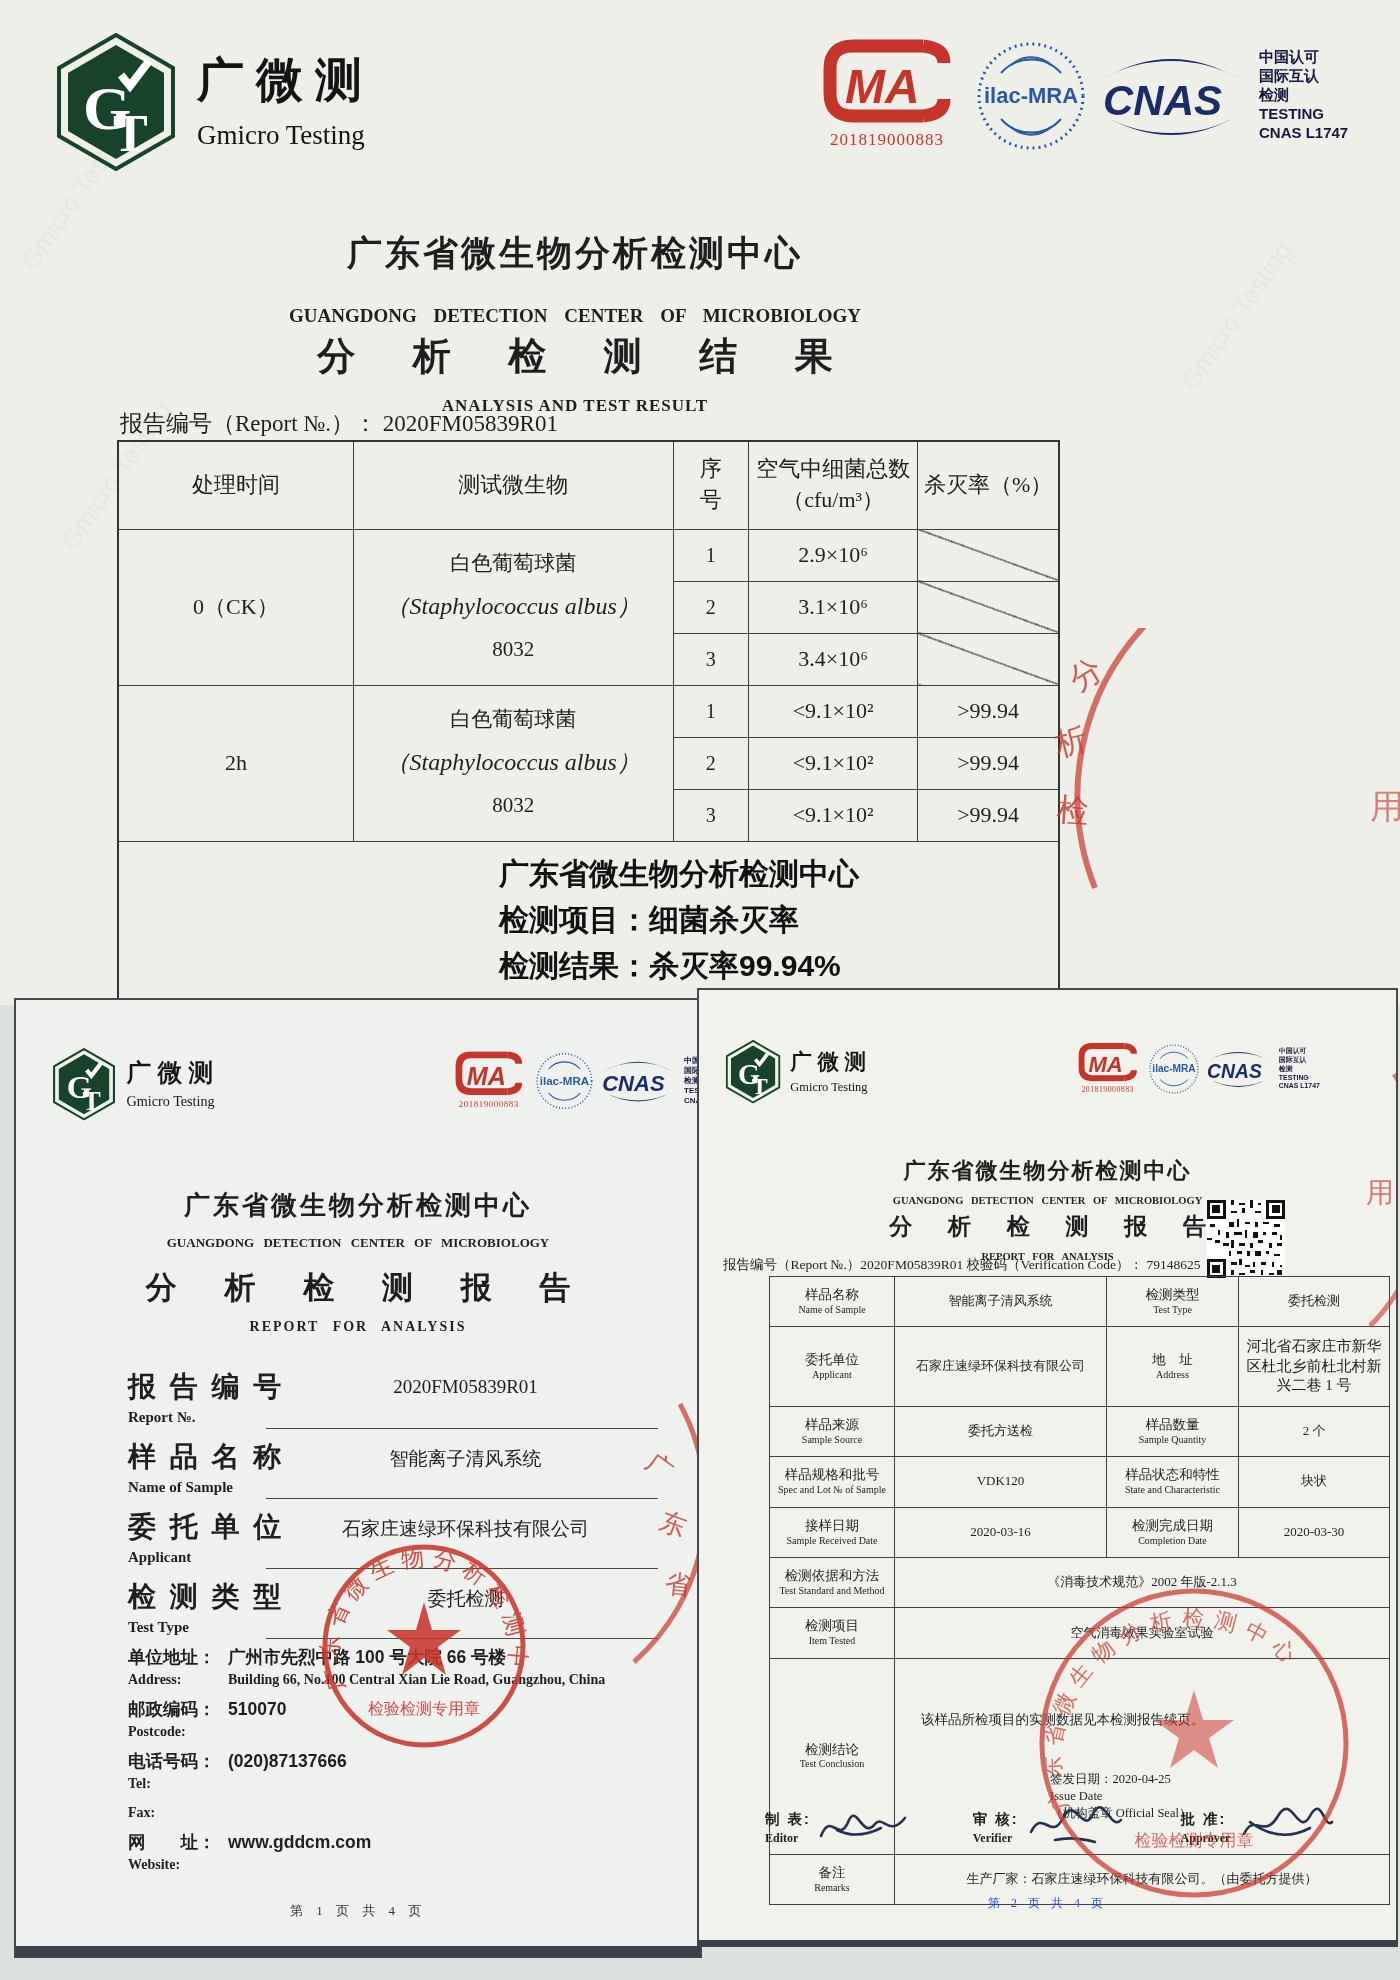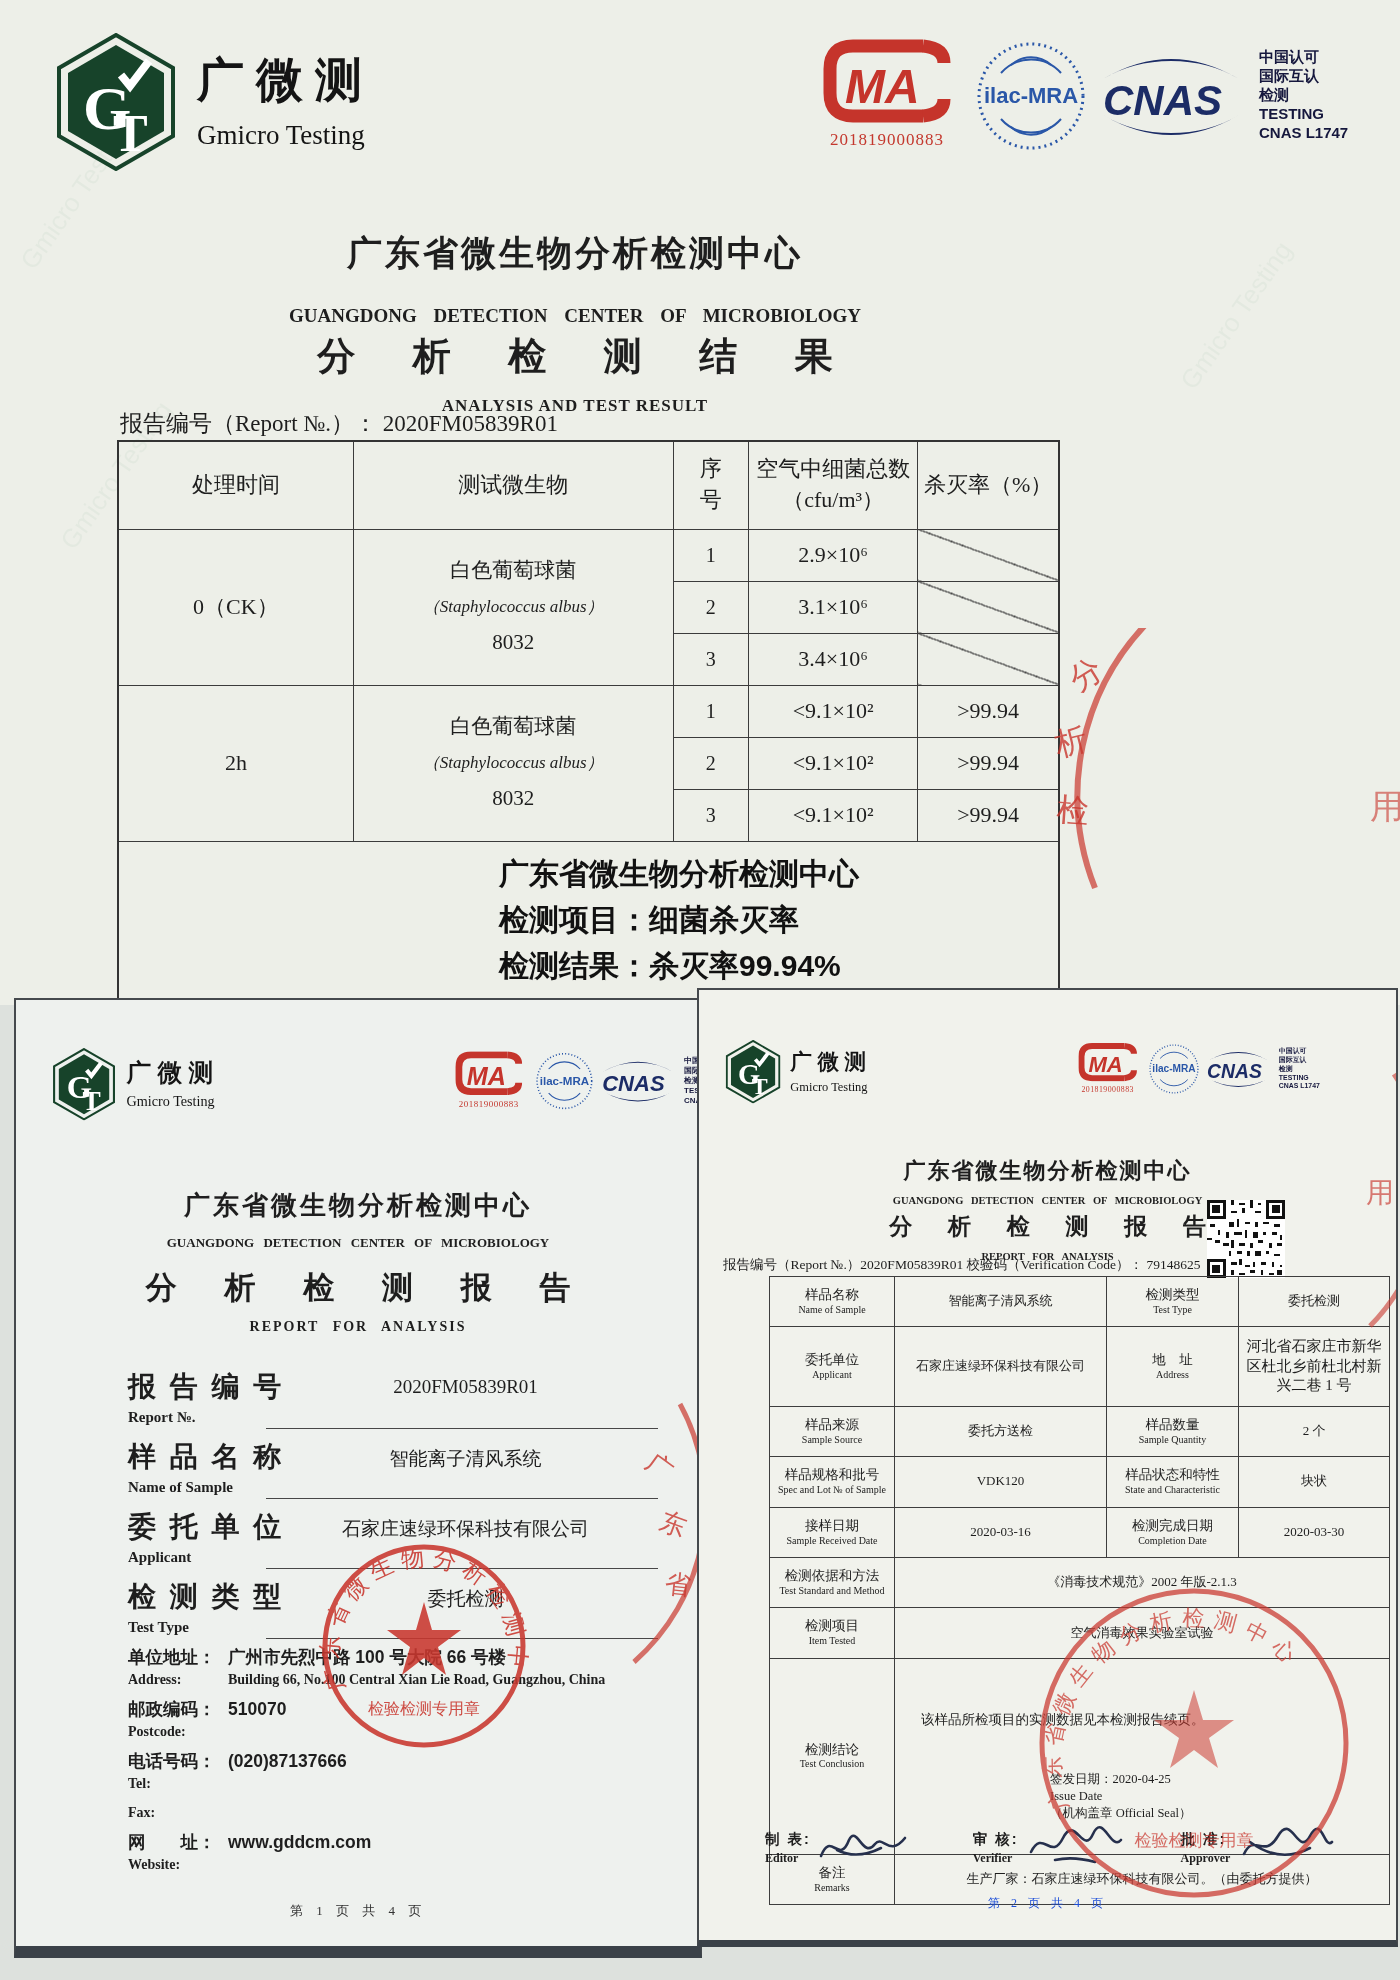--- a/index.html
+++ b/index.html
@@ -36,21 +36,21 @@
   .rtable{position:absolute;left:117px;top:440px;width:943px;border-collapse:collapse;table-layout:fixed;background:transparent;}
   .rtable td,.rtable th{border:1.6px solid #3b3b3b;text-align:center;vertical-align:middle;font-weight:normal;padding:0;}
   .rtable{border:2px solid #333;}
   tr.hrow{height:88px;} tr.drow{height:52px;} tr.srow{height:158px;}
   .hcell{font-size:22px;line-height:1.4;}
   .tcell{font-size:22px;}
   .ncell{font-size:20px;}
   .ccell{font-size:22px;}
   .kcell{font-size:22px;}
   .org1,.org3{font-size:21px;line-height:1.9;}
-  .org2{font-size:17px;line-height:1.9;font-style:italic;}
+  .org2{font-size:24px;line-height:1.9;font-style:italic;}
   .diag{background:linear-gradient(to top right,transparent 49.3%,#4a4a4a 49.3%,#4a4a4a 50.7%,transparent 50.7%);}
   .sum-cell{vertical-align:middle;}
   .sumtext{margin-left:380px;text-align:left;font-family:"Liberation Sans",sans-serif;font-weight:bold;font-size:30px;line-height:46px;color:#111;}
 
   
   .page-left{position:absolute;left:14px;top:998px;width:684px;height:946px;background:#eef1ee;border:2px solid #45494d;border-bottom:12px solid #3a4148;overflow:hidden;}
   .page-right{position:absolute;left:697px;top:988px;width:697px;height:950px;background:#f1f2ec;border:2px solid #45494d;border-bottom:7px solid #3a4148;overflow:hidden;}
 
   .p1-title{position:absolute;left:0;top:188px;width:100%;text-align:center;}
   .p1-cn{font-size:26px;font-weight:bold;letter-spacing:3px;}
@@ -87,21 +87,21 @@
   .il-en{font-size:10px;line-height:1.25;color:#222;}
   .iv{font-size:13px;line-height:1.3;}
   tr.ir1{height:36px;} tr.ir2{height:46px;} tr.ir3{height:38px;} tr.ir4{height:46px;} tr.ir5{height:38px;}
   tr.ir6{height:40px;margin-top:8px;} tr.ir7{height:38px;} tr.ir8{height:196px;} tr.ir9{height:48px;}
   .concl-cell{position:relative;}
   .concl-text{position:absolute;left:26px;top:52px;font-size:13.5px;text-align:left;}
   .issue-block{position:absolute;left:155px;top:112px;text-align:left;font-size:12.5px;line-height:17px;}
   .remarks{text-align:left;padding-left:24px;font-size:13px;}
 
   .sigrow{position:absolute;left:66px;top:820px;width:624px;display:flex;}
-  .sig{width:33.3%;display:flex;align-items:flex-start;margin-top:20px;}
+  .sig{width:33.3%;display:flex;align-items:flex-start;}
   .sig-labels{flex:0 0 auto;}
   .sg-cn{font-size:14.5px;font-weight:bold;font-family:"Liberation Sans",sans-serif;letter-spacing:2px;}
   .sg-en{font-size:12px;font-weight:bold;margin-top:2px;}
   .sig-ink{margin:-6px 0 0 6px;}
   .p2-foot{position:absolute;bottom:28px;left:0;width:100%;text-align:center;font-size:12px;letter-spacing:4px;color:#1d4ed8;}
 
   .stamp{position:absolute;pointer-events:none;}
   .redtxt{fill:#c9372e;font-family:"Liberation Sans",sans-serif;}
 </style>
 </head>

